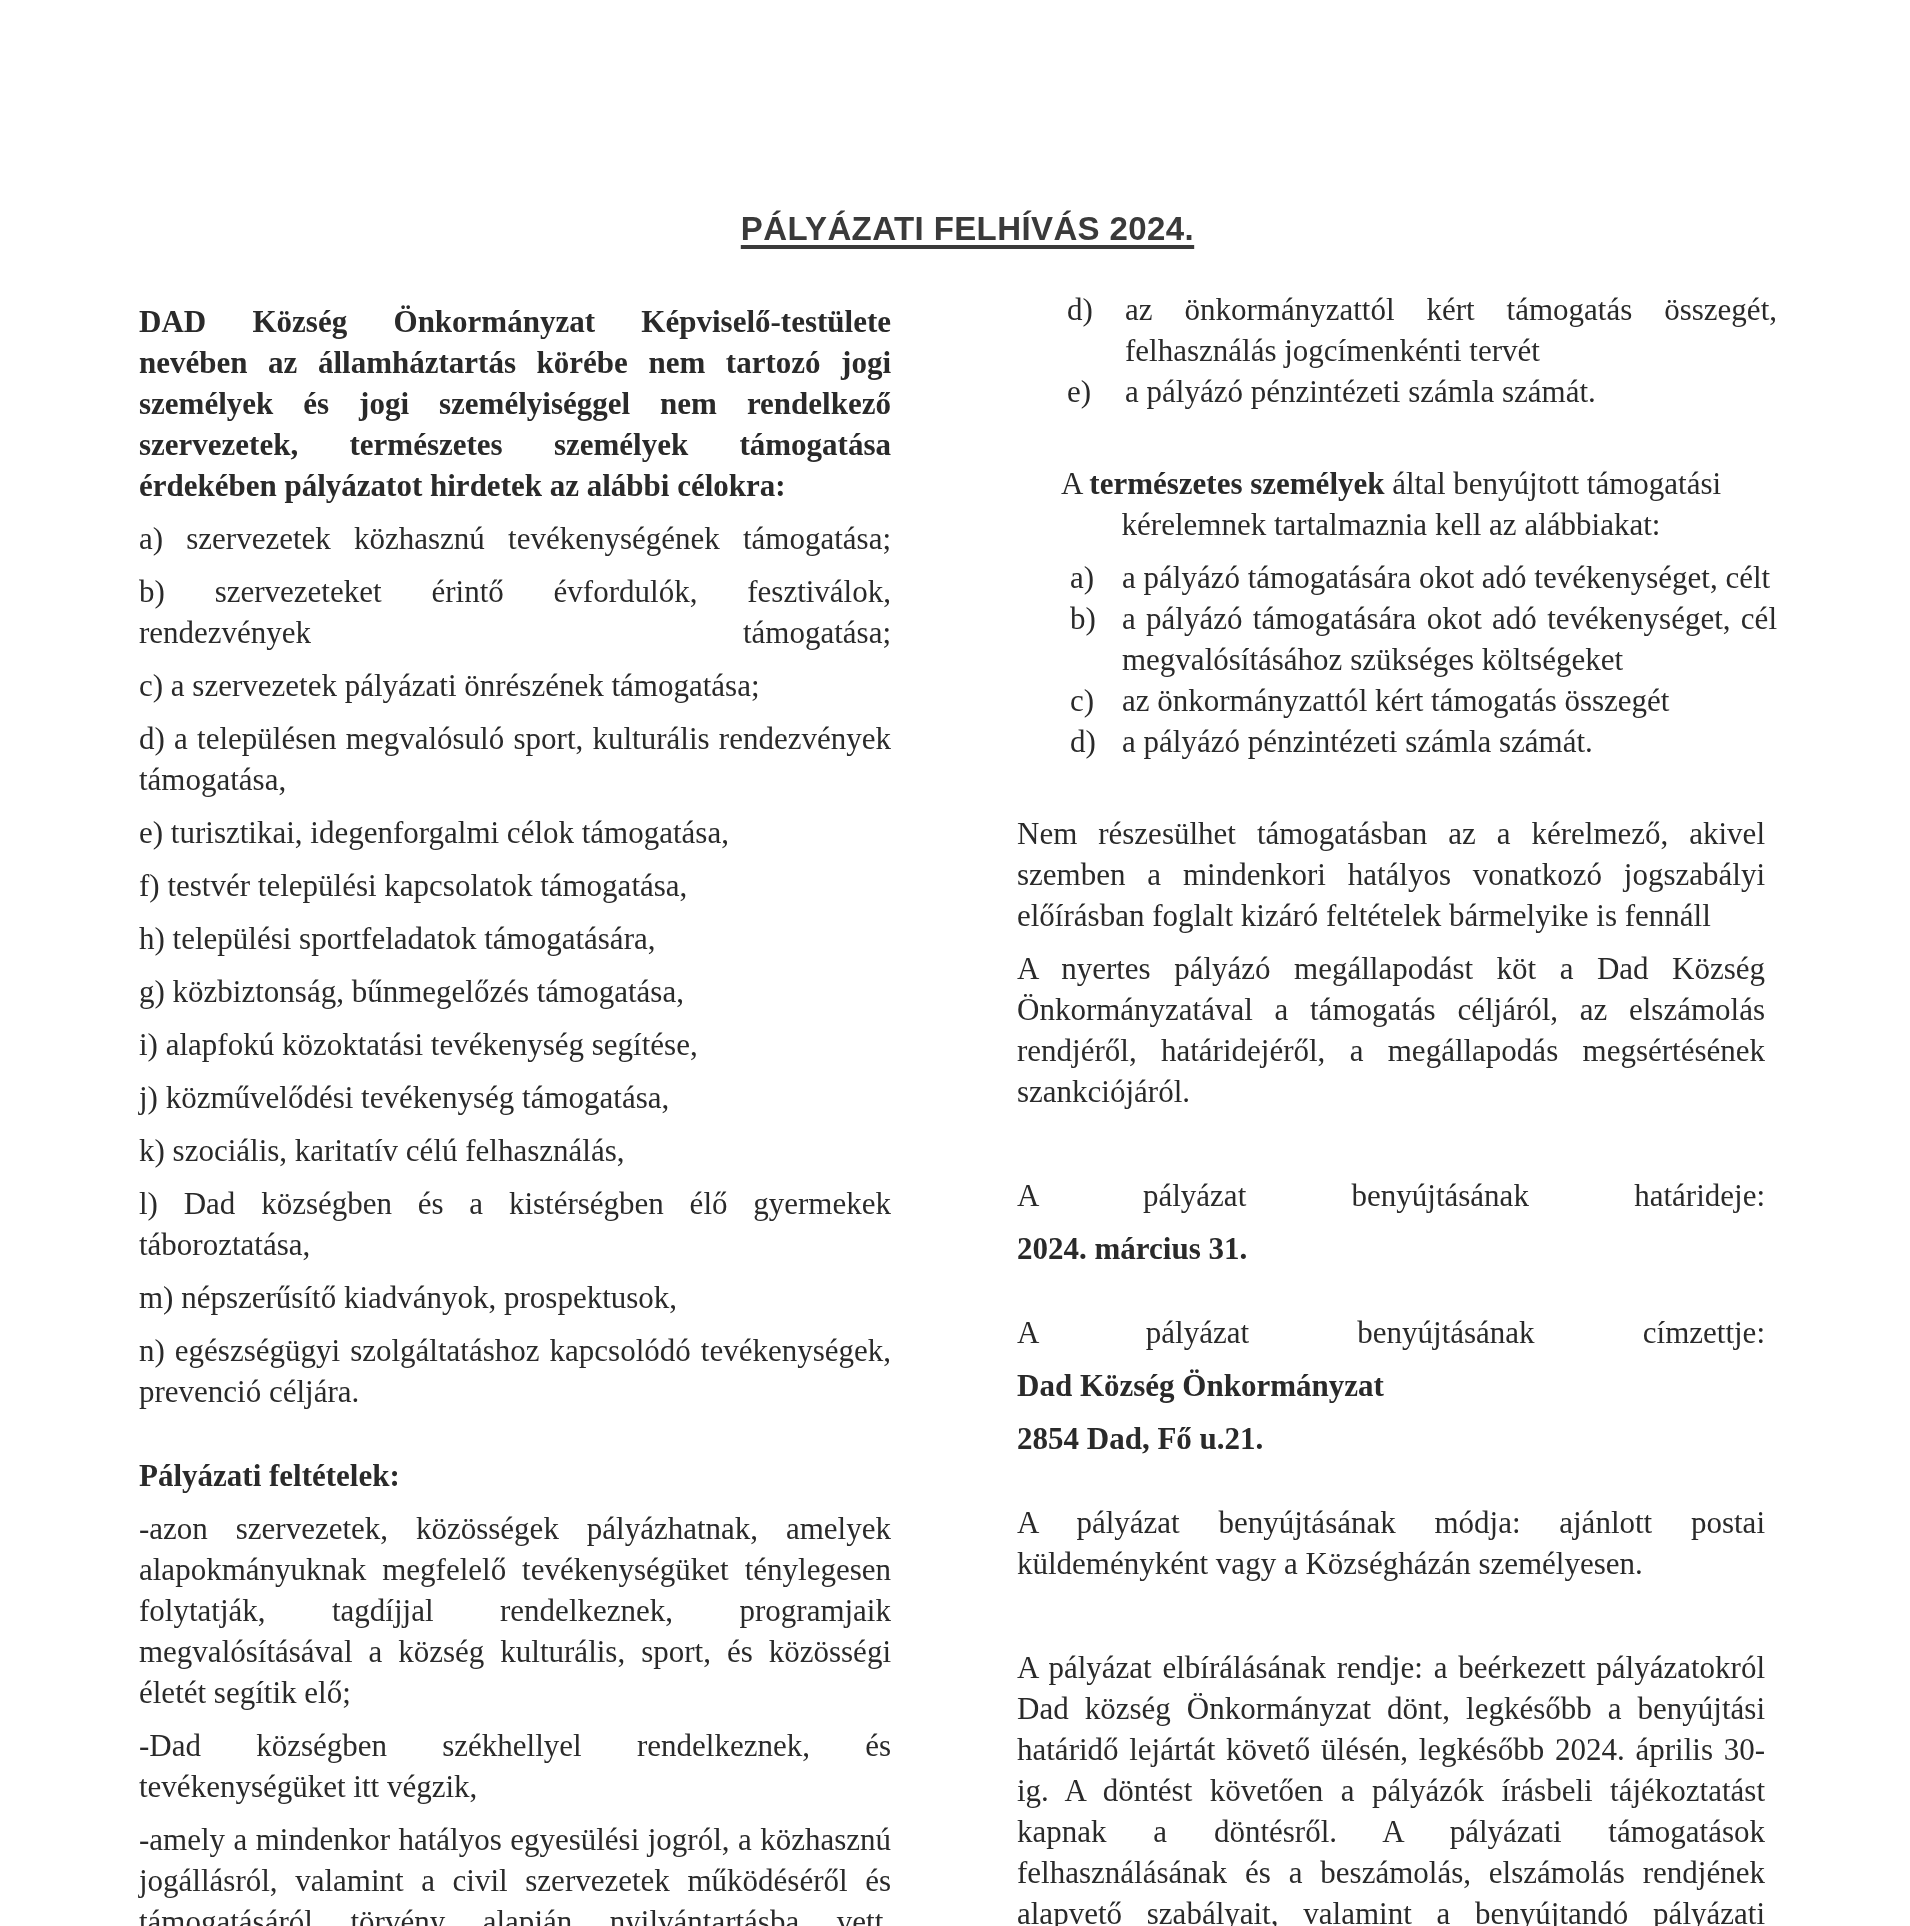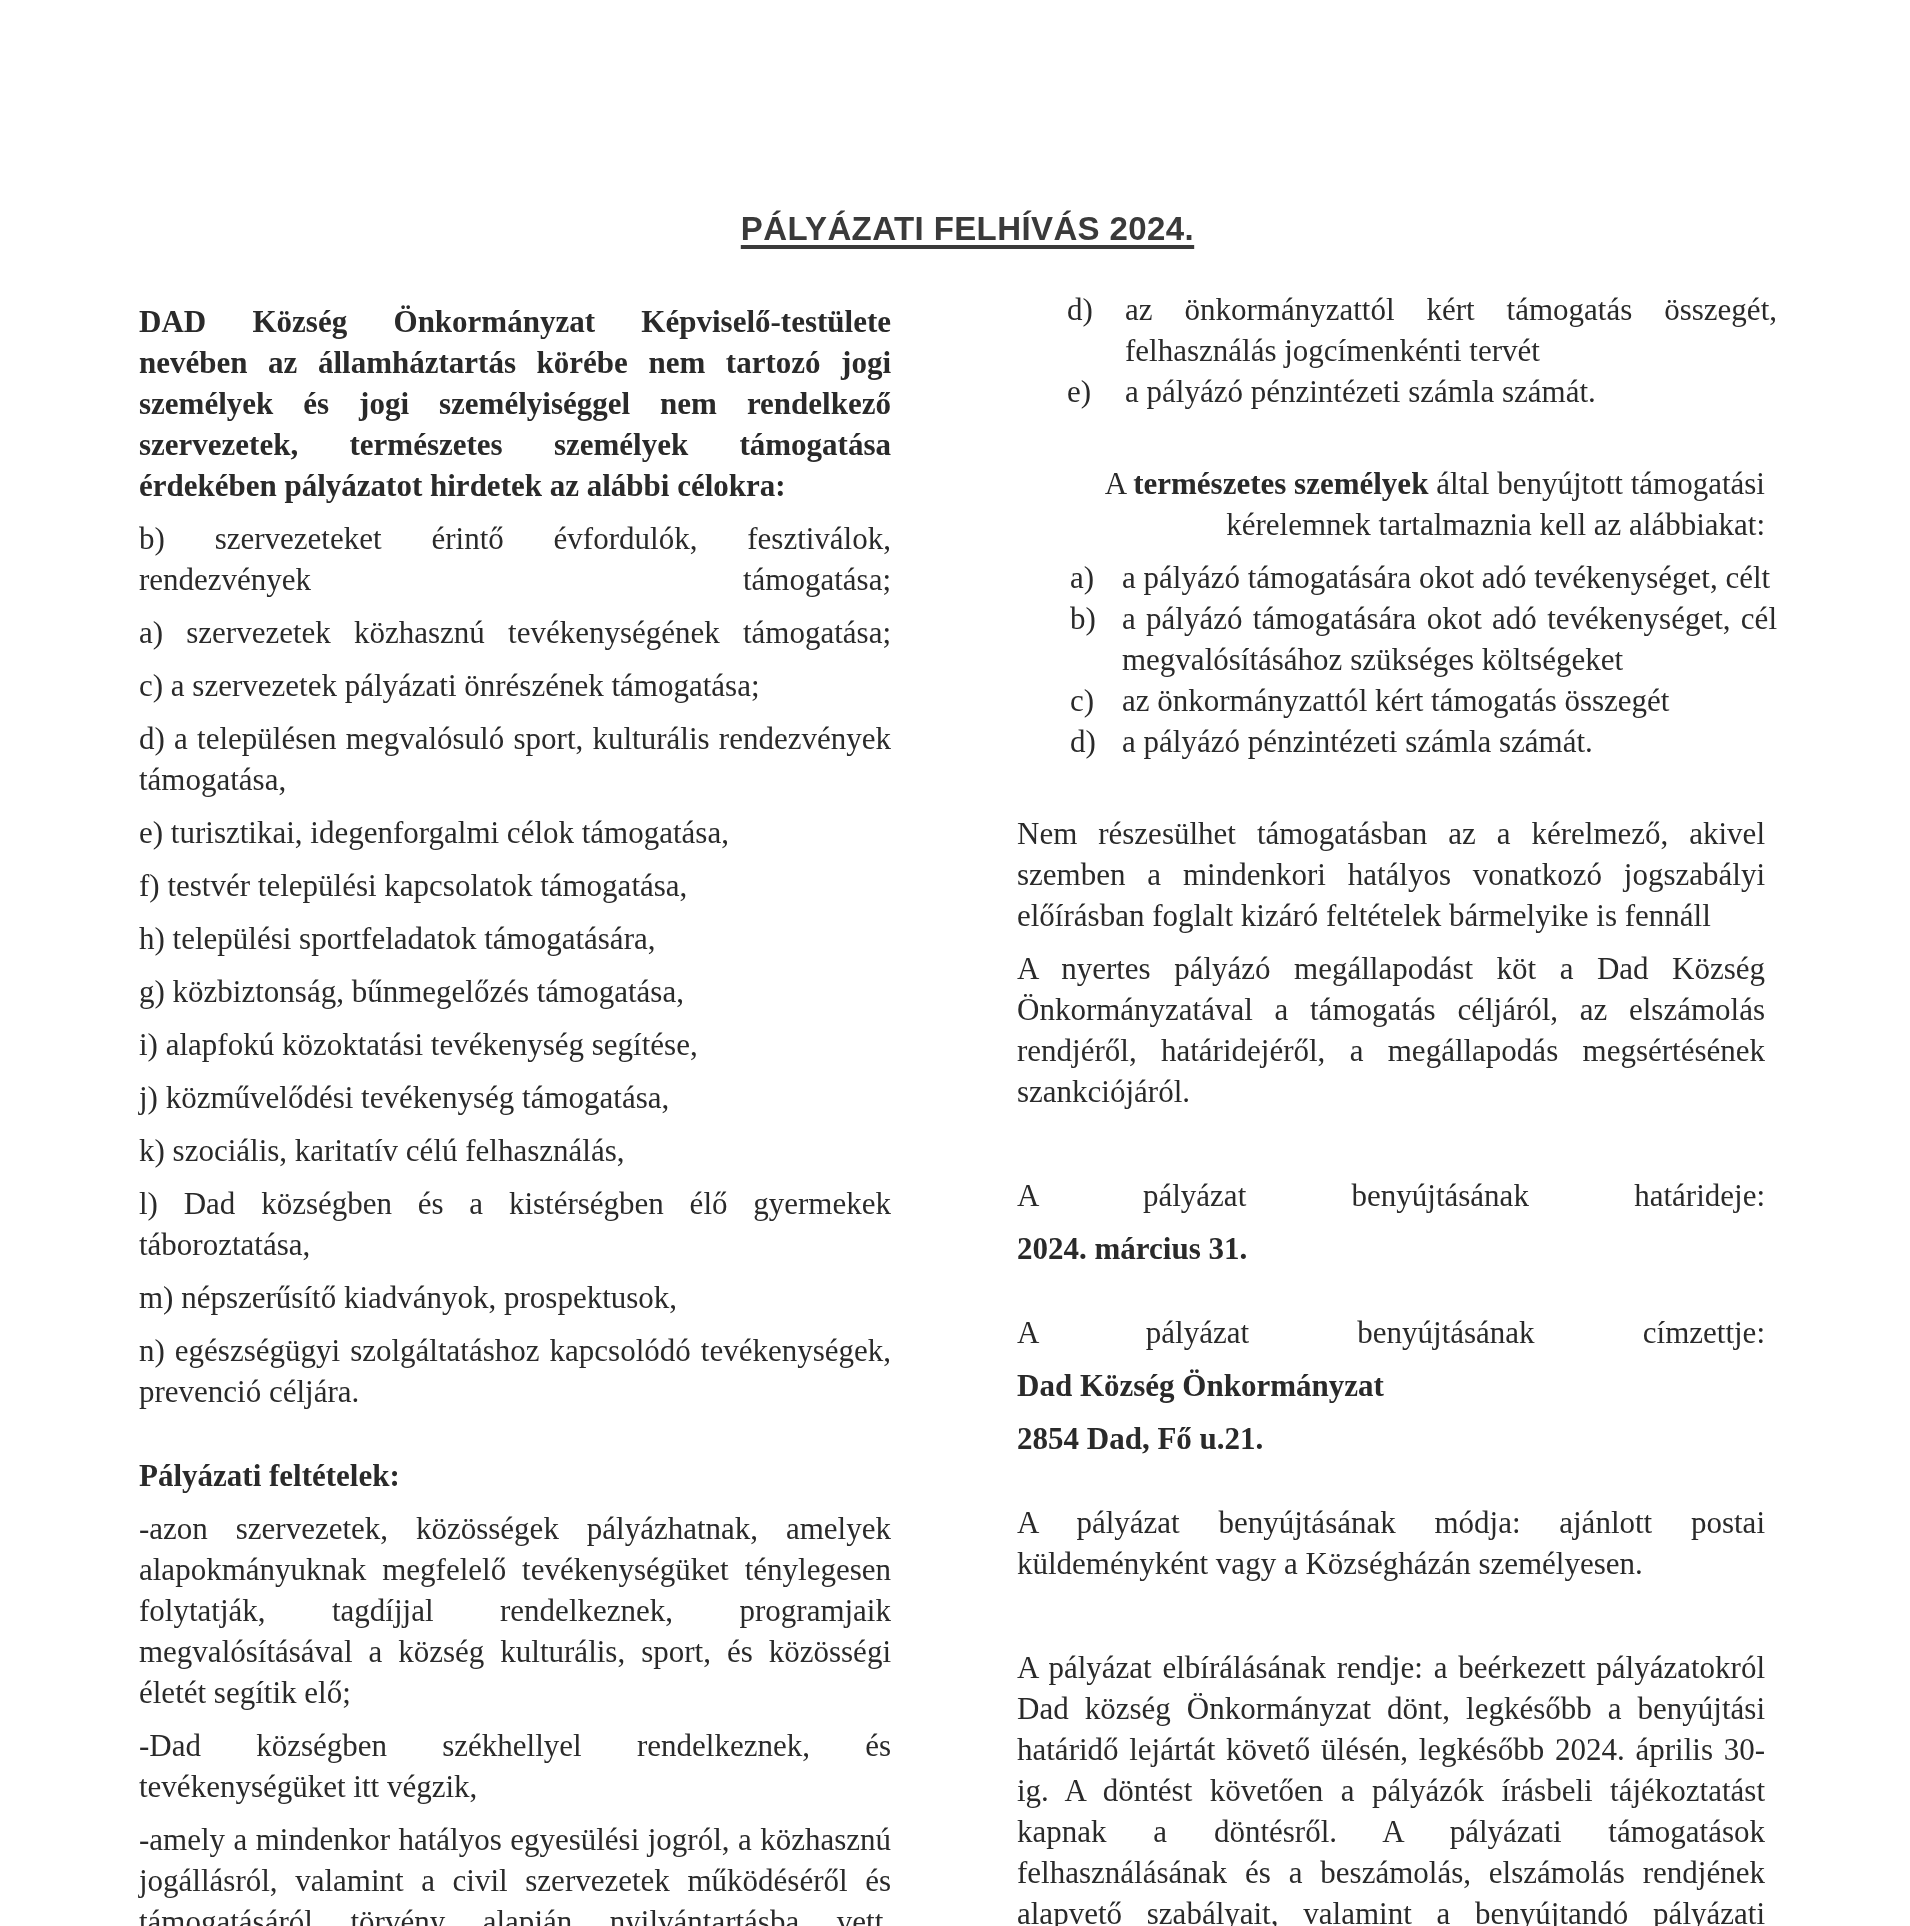--- a/index.html
+++ b/index.html
@@ -37,22 +37,22 @@
   </style>
 </head>
 <body>
 
 <div class="title">PÁLYÁZATI FELHÍVÁS 2024.</div>
 
 <div class="col left">
   <p class="intro">DAD Község Önkormányzat Képviselő-testülete nevében az államháztartás körébe nem tartozó jogi személyek és jogi személyiséggel nem rendelkező szervezetek, természetes személyek támogatása érdekében pályázatot hirdetek az alábbi célokra:</p>
 
   <div>
+    <p class="just-last">a) szervezetek közhasznú tevékenységének támogatása;</p>
     <p class="just-last">b) szervezeteket érintő évfordulók, fesztiválok, rendezvények támogatása;</p>
-    <p class="just-last">a) szervezetek közhasznú tevékenységének támogatása;</p>
     <p>c) a szervezetek pályázati önrészének támogatása;</p>
     <p>d) a településen megvalósuló sport, kulturális rendezvények támogatása,</p>
     <p>e) turisztikai, idegenforgalmi célok támogatása,</p>
     <p>f) testvér települési kapcsolatok támogatása,</p>
     <p>h) települési sportfeladatok támogatására,</p>
     <p>g) közbiztonság, bűnmegelőzés támogatása,</p>
     <p>i) alapfokú közoktatási tevékenység segítése,</p>
     <p>j) közművelődési tevékenység támogatása,</p>
     <p>k) szociális, karitatív célú felhasználás,</p>
     <p>l) Dad községben és a kistérségben élő gyermekek táboroztatása,</p>
@@ -78,21 +78,21 @@
         <span class="lbl">d)</span>
         <span class="txt">az önkormányzattól kért támogatás összegét, felhasználás jogcímenkénti tervét</span>
       </li>
     <li>
         <span class="lbl">e)</span>
         <span class="txt">a pályázó pénzintézeti számla számát.</span>
       </li>
   </ul>
 
   <div class="gap-m"></div>
-  <p style="text-align:right"><span>A </span><span class="b">természetes személyek</span><span> által benyújtott támogatási kérelemnek tartalmaznia kell az alábbiakat:</span></p>
+  <p style="text-align:center"><span>A </span><span class="b">természetes személyek</span><span> által benyújtott támogatási kérelemnek tartalmaznia kell az alábbiakat:</span></p>
   <ul class="ol ind2">
     <li>
         <span class="lbl">a)</span>
         <span class="txt">a pályázó támogatására okot adó tevékenységet, célt</span>
       </li>
     <li>
         <span class="lbl">b)</span>
         <span class="txt">a pályázó támogatására okot adó tevékenységet, cél megvalósításához szükséges költségeket</span>
       </li>
     <li>

